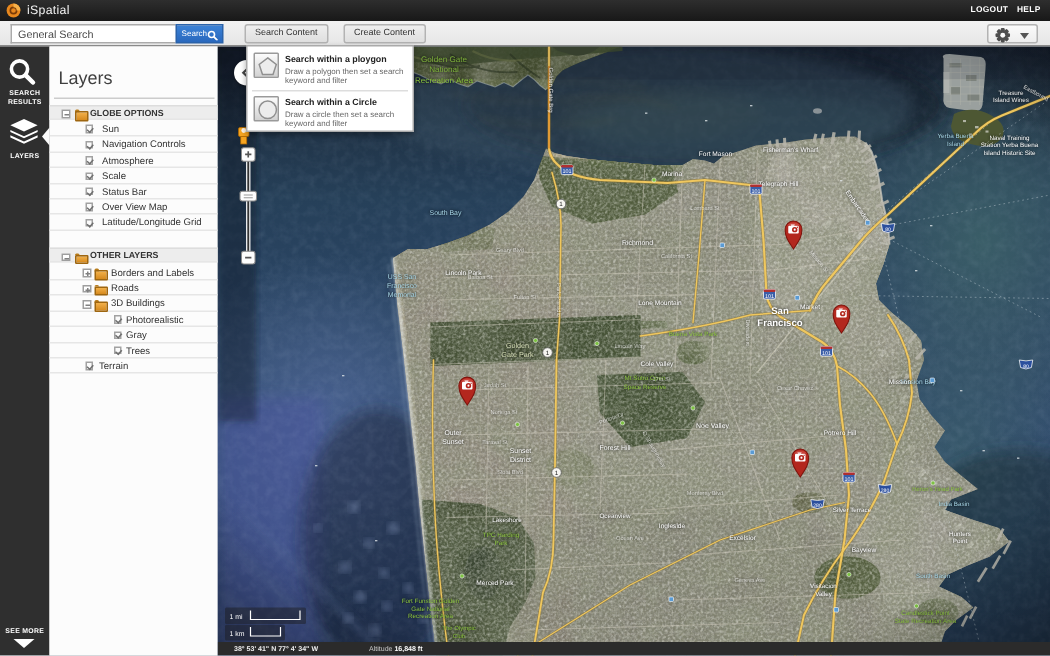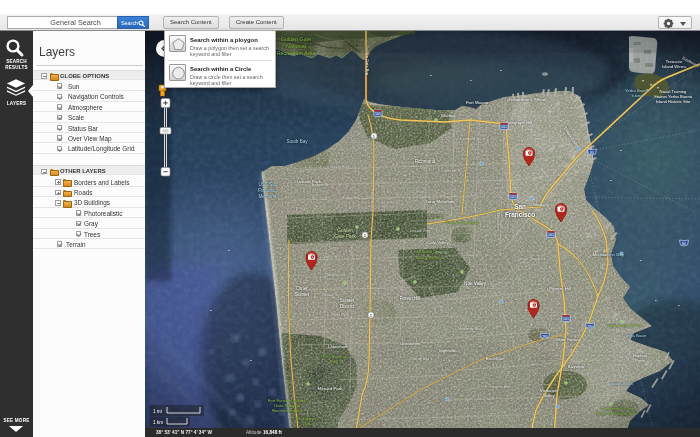--- a/index.html
+++ b/index.html
@@ -9,22 +9,22 @@
 
 #topbar{position:absolute;left:0;top:0;width:700px;height:14px;
   background:linear-gradient(#2e2e2e,#181818);}
 #logo{position:absolute;left:4px;top:2px;width:10px;height:10px;}
 #brand{position:absolute;left:18px;top:2.1px;color:#f2f2f2;font-size:8.2px;letter-spacing:.2px;}
 #logout{position:absolute;left:647px;top:3.5px;color:#fff;font-size:5.6px;font-weight:bold;letter-spacing:.2px;}
 #help{position:absolute;left:678px;top:3.5px;color:#fff;font-size:5.6px;font-weight:bold;letter-spacing:.2px;}
 
 #toolbar{position:absolute;left:0;top:14px;width:700px;height:17px;
   background:linear-gradient(#f2f2f2,#e6e6e6);border-bottom:1px solid #8a8a8a;}
-#sinput{position:absolute;left:7px;top:1.5px;width:132px;height:13.5px;background:#fff;
-  border:1px solid #ababab;border-right:none;color:#4a4a4a;font-size:7.2px;line-height:12px;padding-left:4px;text-align:center;}
+#sinput{position:absolute;left:7px;top:1.5px;width:110px;height:13.5px;background:#fff;
+  border:1px solid #ababab;border-right:none;color:#4a4a4a;font-size:7.2px;line-height:12px;padding-left:4px;}
 #sbtn{position:absolute;left:117px;top:1.5px;width:32px;height:13.5px;background:linear-gradient(#3c82d6,#2968bd);
   border:1px solid #2a62a9;color:#fff;font-size:5.4px;line-height:12.2px;padding-left:3px;}
 .tbtn{position:absolute;top:1.5px;height:13.5px;background:linear-gradient(#efefef,#dfdfdf);
   border:1px solid #b3b3b3;border-radius:2px;color:#333;font-size:6px;line-height:11.5px;text-align:left;}
 #btn-sc{left:163px;width:56px;padding-left:6px;}
 #btn-cc{left:229px;width:55px;padding-left:6px;}
 .caret{display:inline-block;width:0;height:0;border-left:2.6px solid transparent;
   border-right:2.6px solid transparent;border-top:3.2px solid #666;vertical-align:1px;margin-left:6px;}
 #gearbox{position:absolute;left:658px;top:1.5px;width:34px;height:13px;background:linear-gradient(#fbfbfb,#eee);
   border:1px solid #b3b3b3;border-radius:2px;color:#555;}
@@ -604,20 +604,30 @@
 <text x="153" y="424" font-size="4.6" fill="#fff">1 km</text>
 <path d="M167,418 V424 H187 V418" stroke="#fff" stroke-width="0.8" fill="none"></path>
 </g>
 <rect x="145" y="428" width="555" height="9" fill="#2b2b2b"></rect>
 <text x="156" y="434.3" font-size="4.7" font-weight="bold" fill="#f0f0f0">38° 53' 41" N 77° 4' 34" W</text>
 <text x="246" y="434.3" font-size="4.7" fill="#c9c9c9">Altitude <tspan font-weight="bold" fill="#fff">16,848 ft</tspan></text>
 </svg>
 
   </div>
 
+  <div id="topbar">
+    <svg id="logo" viewBox="0 0 10 10">
+      <circle cx="5" cy="5" r="4.6" fill="#e8881e"></circle>
+      <circle cx="5" cy="5" r="2.1" fill="none" stroke="#7a3c08" stroke-width="1.1"></circle>
+      <path d="M5,0.4 A4.6,4.6 0 0,1 9.6,5 L7.1,5 A2.1,2.1 0 0,0 5,2.9 Z" fill="#f7b24a"></path>
+    </svg>
+    <div id="brand">iSpatial</div>
+    <div id="logout">LOGOUT</div>
+    <div id="help">HELP</div>
+  </div>
 
   <div id="toolbar">
     <div id="sinput">General Search</div>
     <div id="sbtn">Search
       <svg style="position:absolute;right:2.5px;top:3.2px" width="7.5" height="7.5" viewBox="0 0 10 10">
         <circle cx="4" cy="4" r="2.7" fill="none" stroke="#fff" stroke-width="1.4"></circle>
         <line x1="6.2" y1="6.2" x2="8.8" y2="8.8" stroke="#fff" stroke-width="1.6" stroke-linecap="round"></line>
       </svg>
     </div>
     <div class="tbtn" id="btn-sc">Search Content<span class="caret"></span></div>

